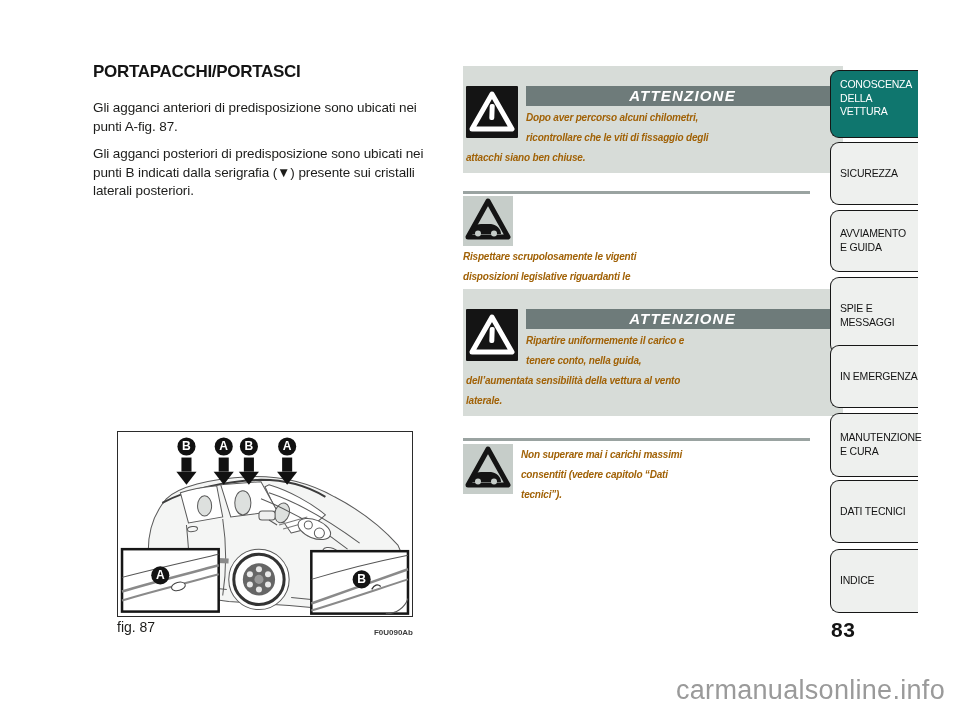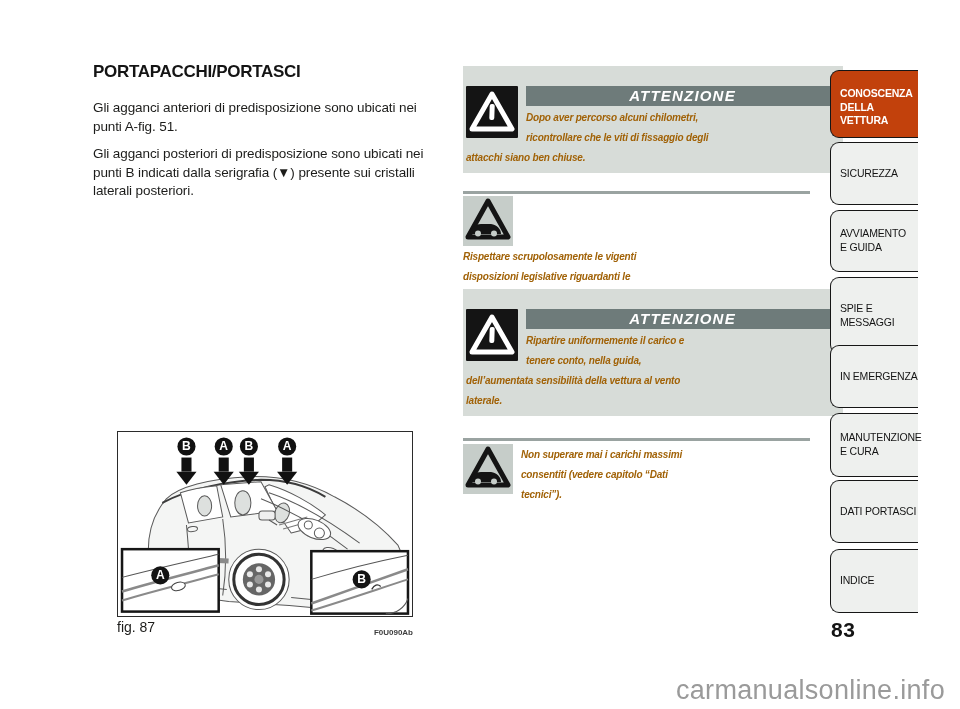--- a/index.html
+++ b/index.html
@@ -62,22 +62,22 @@
   
   .tab {
     position:absolute; left:830px; width:88px;
     background:#eef0ee; border:1.5px solid #161616; border-right:none;
     border-radius:9px 0 0 9px;
     display:flex; align-items:center; padding-left:9px;
     font-size:10.5px; letter-spacing:-0.2px; line-height:1.3; color:#141414;
   }
   .tab span { white-space:pre-line; }
   .tab.active {
-    background:#c2410c; color:#ffffff; font-weight:bold;
-    align-items:center; padding-top:7px;
+    background:#0f766e; color:#ffffff; font-weight:normal;
+    align-items:flex-start; padding-top:7px;
   }
   #tab0 { top:70px;  height:68px; }
   #tab1 { top:142px; height:63px; }
   #tab2 { top:210px; height:62px; }
   #tab3 { top:277px; height:77px; }
   #tab4 { top:345px; height:63px; }
   #tab5 { top:413px; height:64px; }
   #tab6 { top:480px; height:63px; }
   #tab7 { top:549px; height:64px; }
 
@@ -89,21 +89,21 @@
     position:absolute; left:676px; top:675px;
     font-size:27px; color:#9a9a9a; letter-spacing:0.3px;
   }
 </style>
 </head>
 <body>
 
 <div class="article">
   <h1>PORTAPACCHI/PORTASCI</h1>
   <p>Gli agganci anteriori di predisposizione sono ubicati nei
-punti A-fig. 51.</p>
+punti A-fig. 87.</p>
   <p>Gli agganci posteriori di predisposizione sono ubicati nei
 punti B indicati dalla serigrafia (▼) presente sui cristalli
 laterali posteriori.</p>
 </div>
 
 <div class="figure">
   <svg viewBox="0 0 292 182">
 
     <g stroke="#5a5a5a" stroke-width="1" fill="none">
       <path d="M30,118 C30,98 36,80 48,66 C60,54 90,46 130,44 C160,43 190,50 215,64
@@ -279,20 +279,20 @@
 MESSAGGI</span>
 </div>
 <div class="tab" id="tab4">
   <span>IN EMERGENZA</span>
 </div>
 <div class="tab" id="tab5">
   <span>MANUTENZIONE
 E CURA</span>
 </div>
 <div class="tab" id="tab6">
-  <span>DATI PORTASCI</span>
+  <span>DATI TECNICI</span>
 </div>
 <div class="tab" id="tab7">
   <span>INDICE</span>
 </div>
 
 <div class="pagenum">83</div>
 <div class="watermark">carmanualsonline.info</div>
 
 </body></html>

